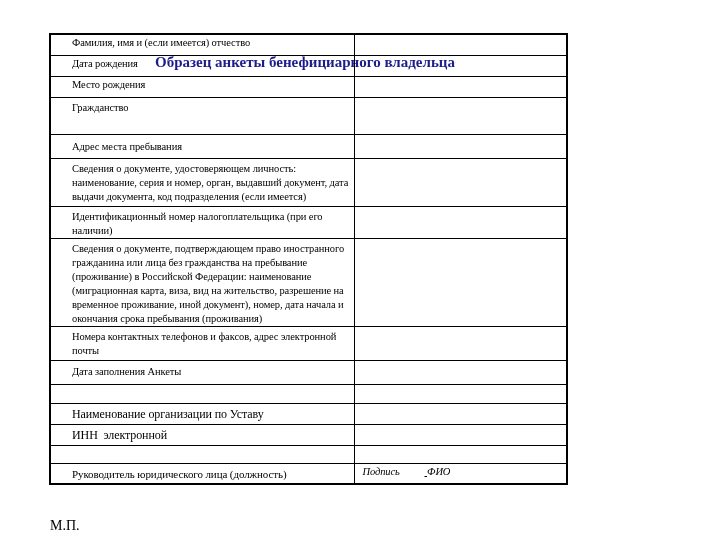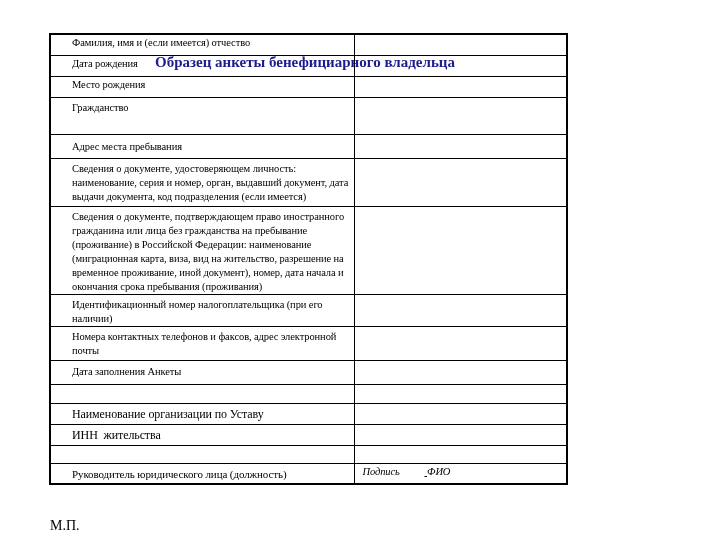--- a/index.html
+++ b/index.html
@@ -43,46 +43,46 @@
     <td class="val"></td>
   </tr>
   <tr style="height:24px">
     <td style="padding-top:5px">Адрес места пребывания</td>
     <td class="val"></td>
   </tr>
   <tr style="height:48px">
     <td style="padding-top:3px">Сведения о документе, удостоверяющем личность: наименование, серия и номер, орган, выдавший документ, дата выдачи документа, код подразделения (если имеется)</td>
     <td class="val"></td>
   </tr>
+  <tr style="height:32px">
+    <td style="padding-top:3px">Идентификационный номер налогоплательщика (при его наличии)</td>
+    <td class="val"></td>
+  </tr>
   <tr style="height:85px">
     <td style="padding-top:3px">Сведения о документе, подтверждающем право иностранного гражданина или лица без гражданства на пребывание (проживание) в Российской Федерации: наименование (миграционная карта, виза, вид на жительство, разрешение на временное проживание, иной документ), номер, дата начала и окончания срока пребывания (проживания)</td>
-    <td class="val"></td>
-  </tr>
-  <tr style="height:32px">
-    <td style="padding-top:3px">Идентификационный номер налогоплательщика (при его наличии)</td>
     <td class="val"></td>
   </tr>
   <tr style="height:34px">
     <td style="padding-top:3px">Номера контактных телефонов и факсов, адрес электронной почты</td>
     <td class="val"></td>
   </tr>
   <tr style="height:24px">
     <td style="padding-top:4px">Дата заполнения Анкеты</td>
     <td class="val"></td>
   </tr>
   <tr style="height:19px">
     <td></td>
     <td class="val"></td>
   </tr>
   <tr style="height:21px">
     <td class="big">Наименование организации по Уставу</td>
     <td class="val"></td>
   </tr>
   <tr style="height:21px">
-    <td class="big" style="white-space:pre">ИНН  жительства</td>
+    <td class="big" style="white-space:pre">ИНН  электронной</td>
     <td class="val"></td>
   </tr>
   <tr style="height:18px">
     <td></td>
     <td class="val"></td>
   </tr>
   <tr style="height:21px">
     <td class="it">Руководитель юридического лица (должность)</td>
     <td class="sign">
       <span style="width:62px">Подпись</span>

